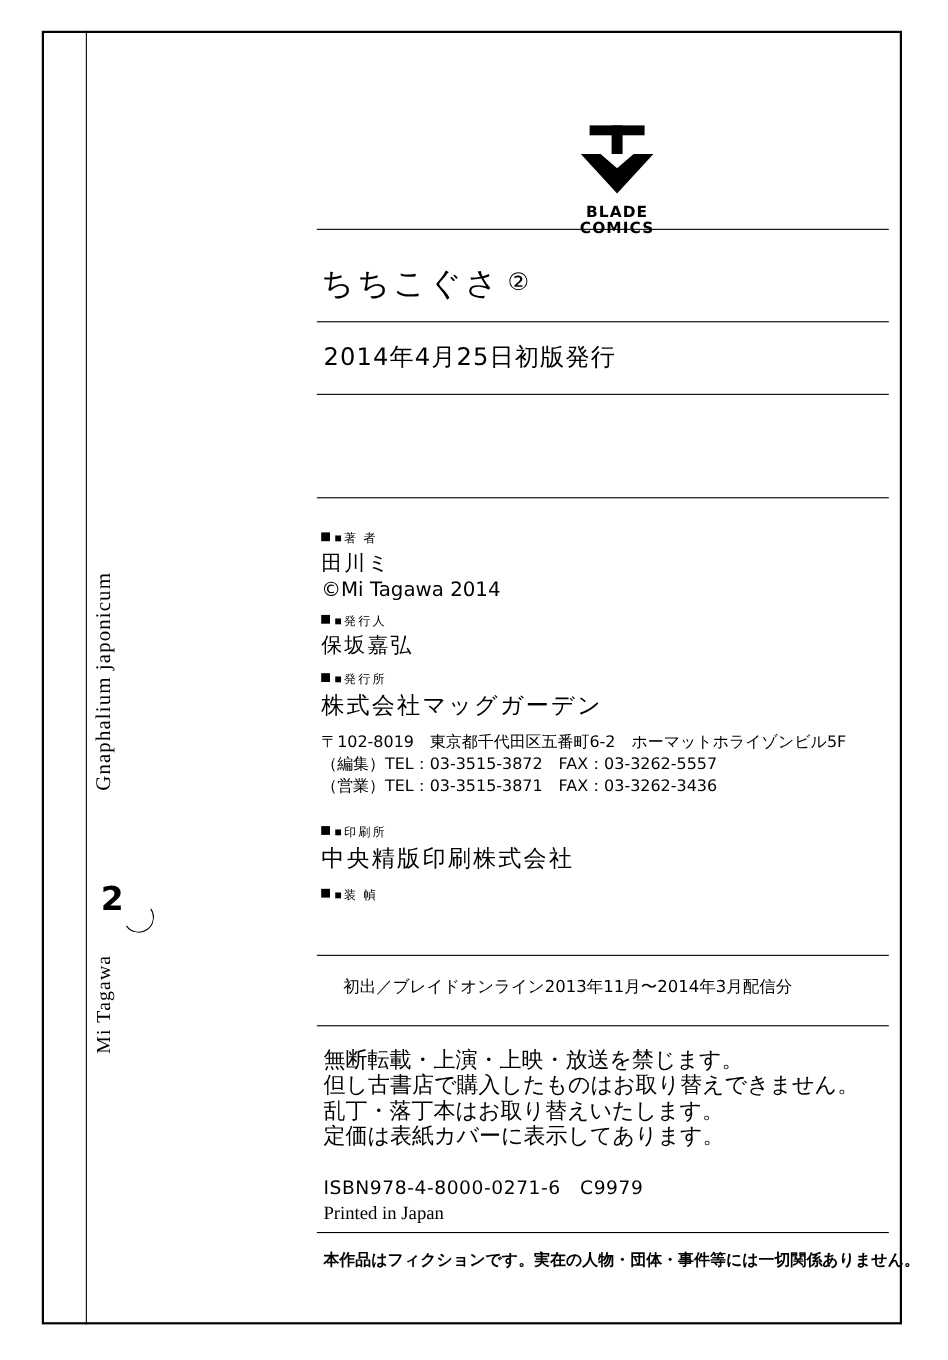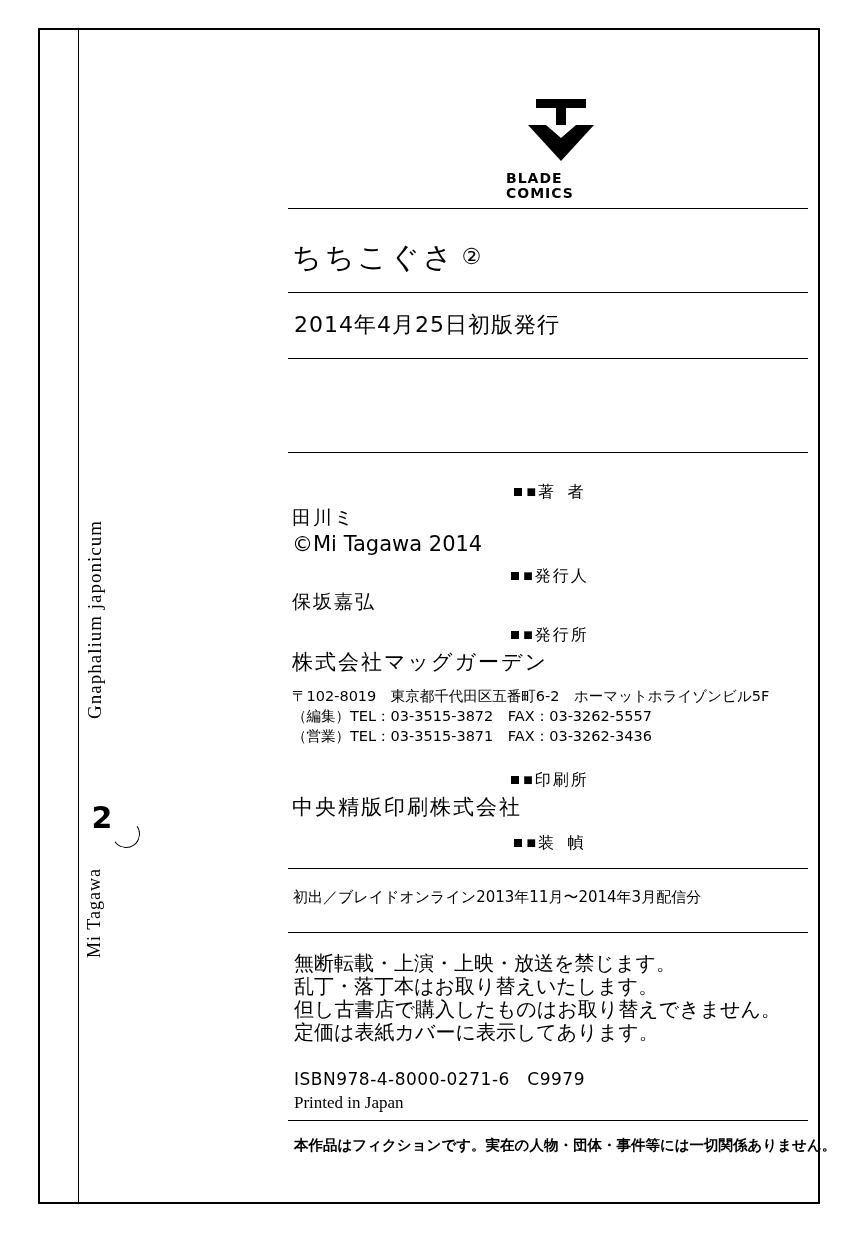--- a/index.html
+++ b/index.html
@@ -101,23 +101,23 @@
     position: absolute;
     left: 288px;
     top: 80px;
     width: 520px;
   }
 
   
   .logo-wrap {
     position: absolute;
     left: 218px;
-    top: 15px;
+    top: 30px;
     width: 110px;
-    text-align: left;
+    text-align: center;
   }
   .logo-mark {
     position: relative;
     width: 74px;
     height: 72px;
     margin: 0 auto 4px auto;
   }
   .logo-mark .bar {
     position: absolute;
     left: 12px;
@@ -201,26 +201,25 @@
     white-space: nowrap;
   }
 
   .credits {
     position: absolute;
     left: 4px;
     top: 392px;
     width: 516px;
   }
   .cred-head {
-    font-family: Liberation Mono, monospace;
-    font-size: 16px;
+    font-family: Liberation Serif, serif;
+    font-size: 11px;
     letter-spacing: 2px;
     margin-top: 10px;
     white-space: nowrap;
-    text-align: center;
   }
   .cred-head .sq {
     display: inline-block;
     width: 8px;
     height: 8px;
     background: #000;
     margin-right: 4px;
     vertical-align: 1px;
   }
   .cred-name {
@@ -228,36 +227,36 @@
     font-size: 19px;
     letter-spacing: 2px;
     margin-top: 2px;
     white-space: nowrap;
   }
   .cred-name.big {
     font-size: 21px;
   }
   .cred-copy {
     font-family: "DejaVu Sans", sans-serif;
-    font-size: 21px;
+    font-size: 18px;
     letter-spacing: 0px;
     margin-top: 1px;
     white-space: nowrap;
   }
   .addr-block {
     margin-top: 10px;
     font-family: "DejaVu Sans", sans-serif;
     font-size: 14.5px;
     line-height: 20px;
     white-space: nowrap;
   }
 
   .first-pub {
     position: absolute;
-    left: 5px;
+    left: 24px;
     top: 808px;
     font-family: "DejaVu Sans", sans-serif;
     font-size: 15px;
     white-space: nowrap;
   }
 
   .notices {
     position: absolute;
     left: 6px;
     top: 872px;
@@ -359,22 +358,22 @@
     </div>
 
     <hr class="rule r5">
 
     <div class="first-pub">初出／ブレイドオンライン2013年11月〜2014年3月配信分</div>
 
     <hr class="rule r6">
 
     <div class="notices">
       <div>無断転載・上演・上映・放送を禁じます。</div>
+      <div>但し古書店で購入したものはお取り替えできません。</div>
       <div>乱丁・落丁本はお取り替えいたします。</div>
-      <div>但し古書店で購入したものはお取り替えできません。</div>
       <div>定価は表紙カバーに表示してあります。</div>
     </div>
 
     <div class="isbn-line">ISBN978-4-8000-0271-6　C9979</div>
     <div class="printed-line">Printed in Japan</div>
 
     <hr class="rule r7">
 
     <div class="disclaimer">本作品はフィクションです。実在の人物・団体・事件等には一切関係ありません。</div>
 

